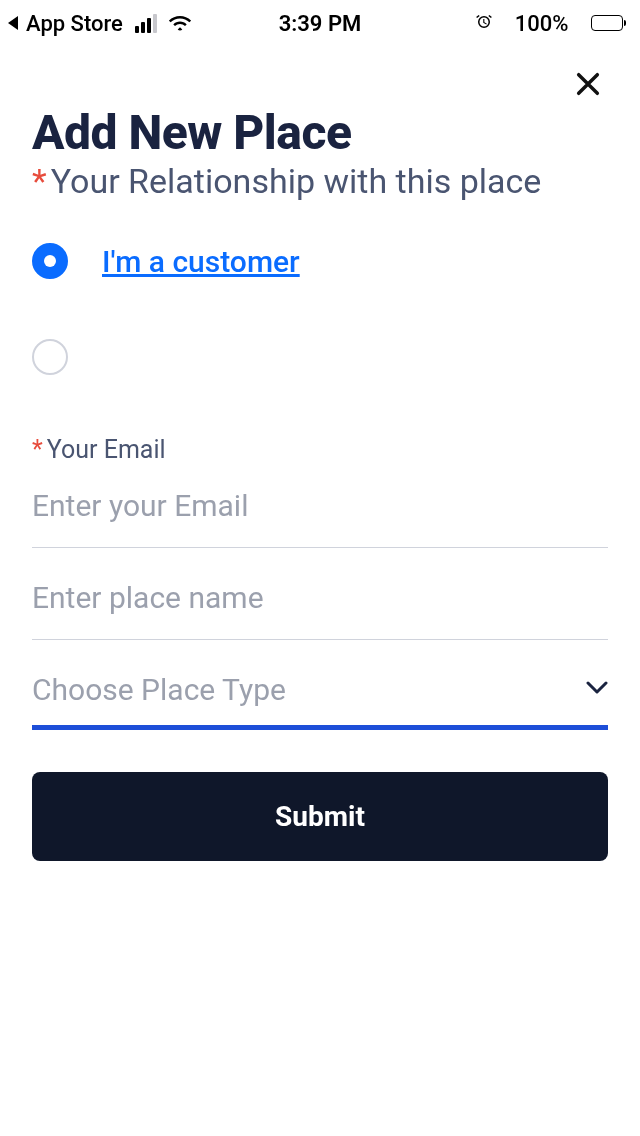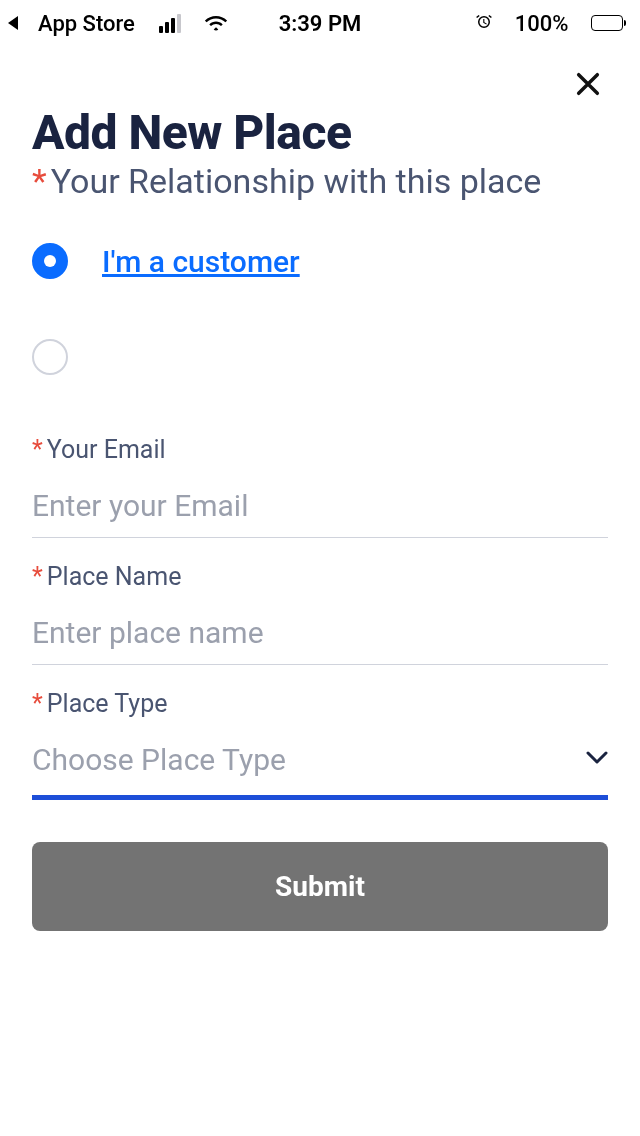--- a/index.html
+++ b/index.html
@@ -20,21 +20,21 @@
       justify-content: space-between;
       padding: 6px 14px 4px 8px;
       height: 44px;
       font-size: 22px;
       font-weight: 500;
       color: #000;
     }
     .status-left {
       display: flex;
       align-items: center;
-      gap: 20px;
+      gap: 8px;
     }
     .back-triangle {
       display: inline-block;
       width: 0;
       height: 0;
       border-top: 7px solid transparent;
       border-bottom: 7px solid transparent;
       border-right: 10px solid #000;
       margin-right: 0px;
     }
@@ -170,21 +170,21 @@
     .form-field .field-label {
       margin-top: 0;
       margin-bottom: 16px;
       font-size: 25px;
     }
     .text-input {
       width: 100%;
       border: none;
       border-bottom: 1px solid #d0d3dc;
       font-size: 30px;
-      padding: 8px 0 14px 0;
+      padding: 8px 0 24px 0;
       outline: none;
       color: #15803d;
       background: transparent;
     }
     .text-input::placeholder {
       color: #9ba0ad;
     }
     .select-row {
       display: flex;
       align-items: center;
@@ -197,21 +197,21 @@
       font-size: 30px;
       color: #9ba0ad;
     }
     .chevron {
       color: #1a2340;
     }
     .submit-btn {
       width: 100%;
       margin-top: 42px;
       padding: 28px 0;
-      background: #737373;
+      background: #0f172a;
       color: #fff;
       font-size: 28px;
       font-weight: 700;
       border: none;
       border-radius: 8px;
       cursor: pointer;
     }
   </style>
 </head>
 <body>
@@ -275,30 +275,24 @@
   </div>
 
   <div class="form-field">
     <div class="field-label">
       <span class="req">*</span><span>Your Email</span>
     </div>
     <input class="text-input" type="email" placeholder="Enter your Email" style="">
   </div>
 
   <div class="form-field">
-    <div class="field-label">
-      <span class="req">*</span><span>Place Name</span>
-    </div>
     <input class="text-input" type="text" placeholder="Enter place name" style="">
   </div>
 
   <div class="form-field">
-    <div class="field-label">
-      <span class="req">*</span><span>Place Type</span>
-    </div>
     <div class="select-row">
       <div class="select-placeholder">Choose Place Type</div>
       <span class="chevron">
         <svg width="22" height="14" viewBox="0 0 22 14">
             <path d="M2 2l9 9 9-9" stroke="#1a2340" stroke-width="3" fill="none" stroke-linecap="round" stroke-linejoin="round"></path>
           </svg>
       </span>
     </div>
   </div>
 

